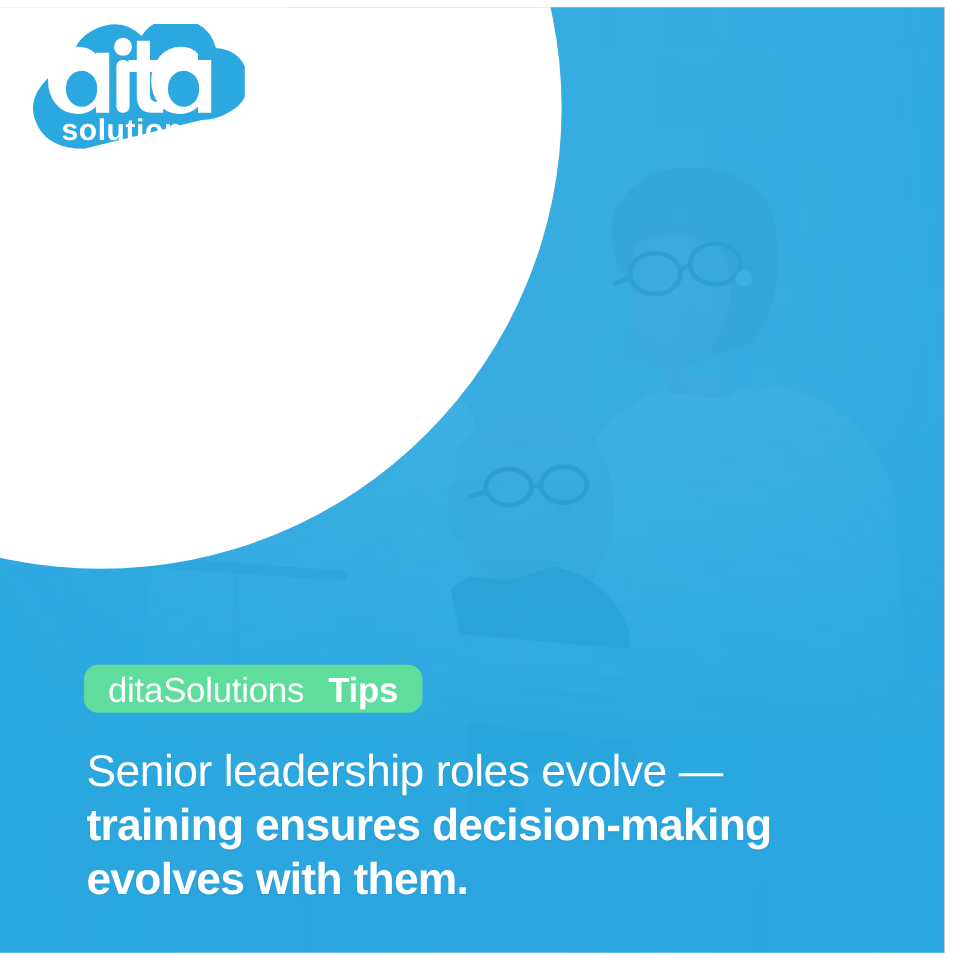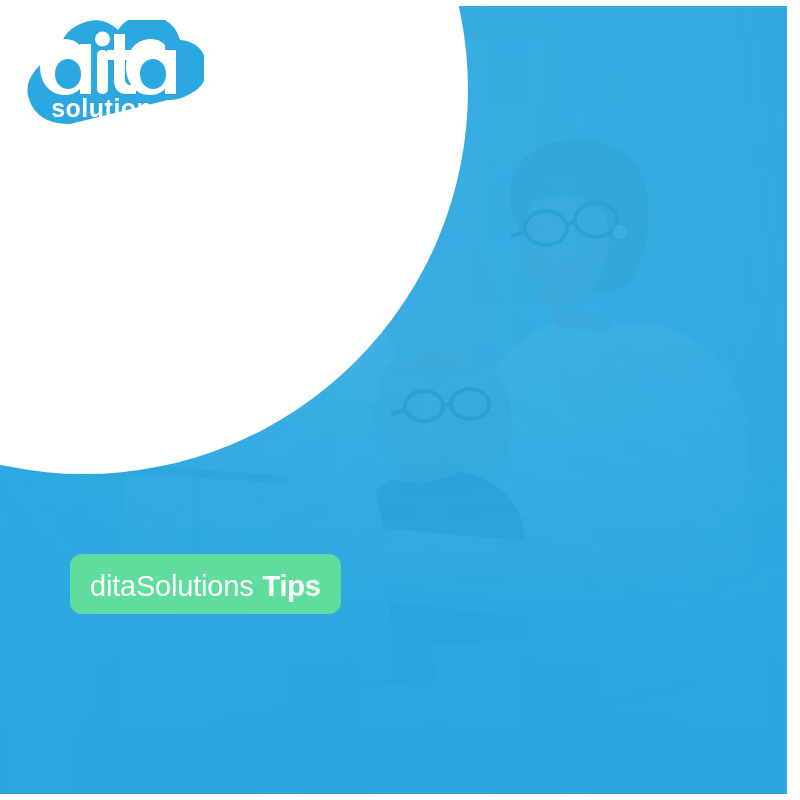--- a/index.html
+++ b/index.html
@@ -99,42 +99,42 @@
     height: 108px;
     z-index: 9;
   }
   .logo svg { display: block; width: 100%; height: 100%; }
 
   
   .tips-badge {
     position: absolute;
     left: 70px;
     top: 548px;
-    height: 60px;
+    height: 40px;
     padding: 4px 20px 0 20px;
     display: flex;
     align-items: center;
     background: #5FDD9D;
     border-radius: 12px;
     z-index: 10;
   }
   .tips-badge .tip-regular {
     color: #ffffff;
     font-size: 29px;
     font-weight: 400;
     letter-spacing: -0.2px;
     line-height: 1;
   }
   .tips-badge .tip-bold {
     color: #ffffff;
     font-size: 29px;
     font-weight: 700;
     letter-spacing: -0.2px;
     line-height: 1;
-    margin-left: 9px;
+    margin-left: 20px;
   }
 
   
   .headline {
     position: absolute;
     left: 72px;
     top: 614px;
     width: 690px;
     z-index: 10;
     color: #ffffff;
@@ -352,20 +352,25 @@
           <text x="95" y="97" font-family="'Liberation Sans', sans-serif" font-size="25" font-weight="700" text-anchor="middle" letter-spacing="0.5">solutions</text>
         </g>
       </svg>
     </div>
 
     <div class="tips-badge">
       <span class="tip-regular">ditaSolutions</span>
       <span class="tip-bold">Tips</span>
     </div>
 
+    <div class="headline">
+      <span class="line-light">Senior leadership roles evolve —</span>
+      <span class="line-bold">training ensures decision-making</span>
+      <span class="line-bold">evolves with them.</span>
+    </div>
 
   </div>
 
   <div class="margin-top"></div>
   <div class="margin-right"></div>
   <div class="margin-bottom"></div>
 
 </div>
 
 </body></html>

